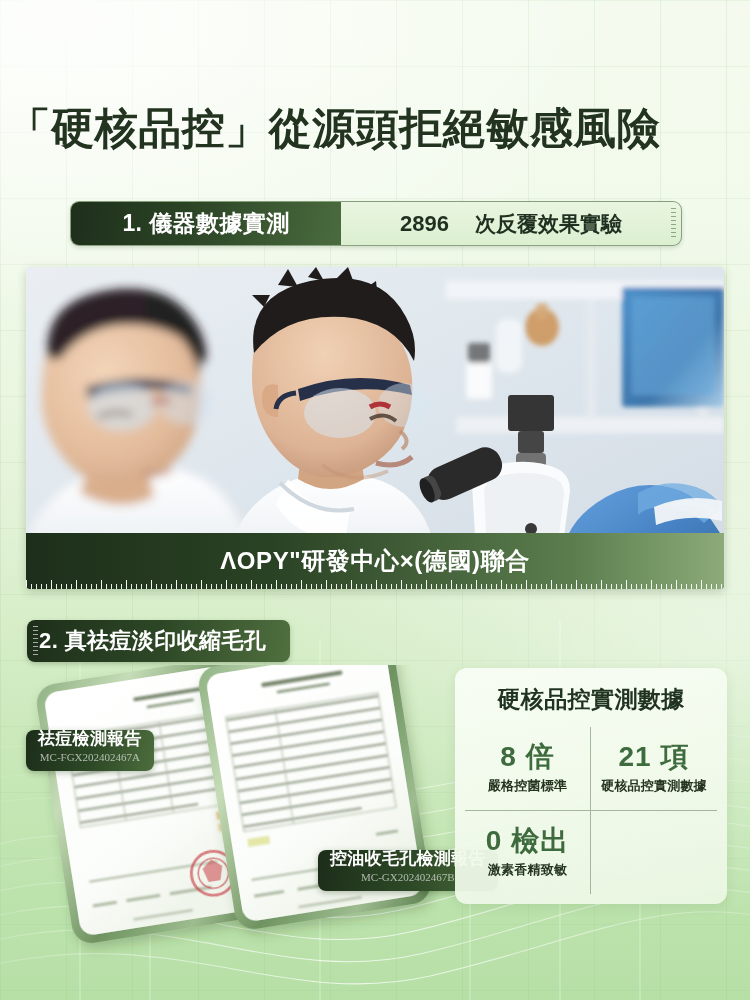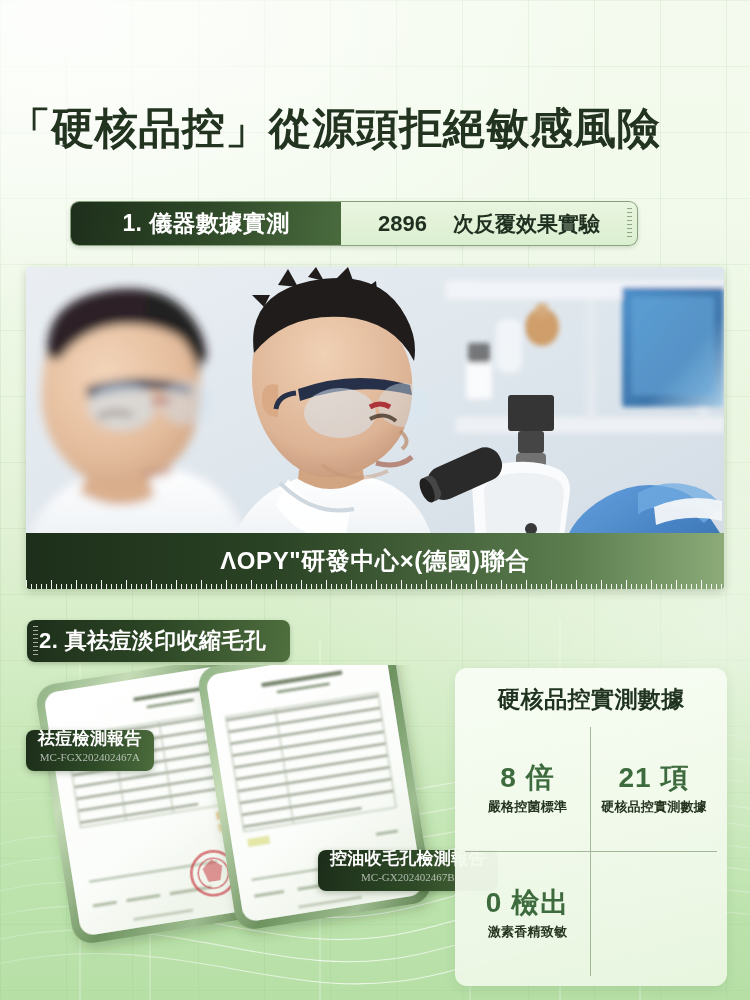--- a/index.html
+++ b/index.html
@@ -79,21 +79,21 @@
     color: #22331f;
     white-space: nowrap;
     text-shadow: 0 1px 0 rgba(255,255,255,0.55);
   }
 
   
   .step-bar {
     position: absolute;
     top: 201px;
     left: 70px;
-    width: 568px;
+    width: 612px;
     height: 45px;
     display: flex;
     align-items: stretch;
     border-radius: 9px;
     overflow: hidden;
     background: linear-gradient(180deg, #e9f5e0, #dcefd0);
     border: 1px solid rgba(60,95,50,0.55);
     box-shadow: 0 2px 4px rgba(40,70,30,0.16);
   }
   .step-bar .notch {
@@ -253,21 +253,21 @@
   }
   .cert-tag.a { top: 730px; left: 26px; }
   .cert-tag.b { top: 850px; left: 318px; }
 
   
   .data-panel {
     position: absolute;
     top: 668px;
     left: 455px;
     width: 272px;
-    height: 318px;
+    height: 236px;
     border-radius: 12px;
     background: linear-gradient(165deg, rgba(248,253,244,0.97) 0%, rgba(242,250,236,0.95) 55%, rgba(235,247,227,0.93) 100%);
     box-shadow: 0 3px 12px rgba(50,85,35,0.10);
     padding: 16px 10px 10px 10px;
     display: flex;
     flex-direction: column;
   }
   .panel-title {
     text-align: center;
     font-size: 23px;

